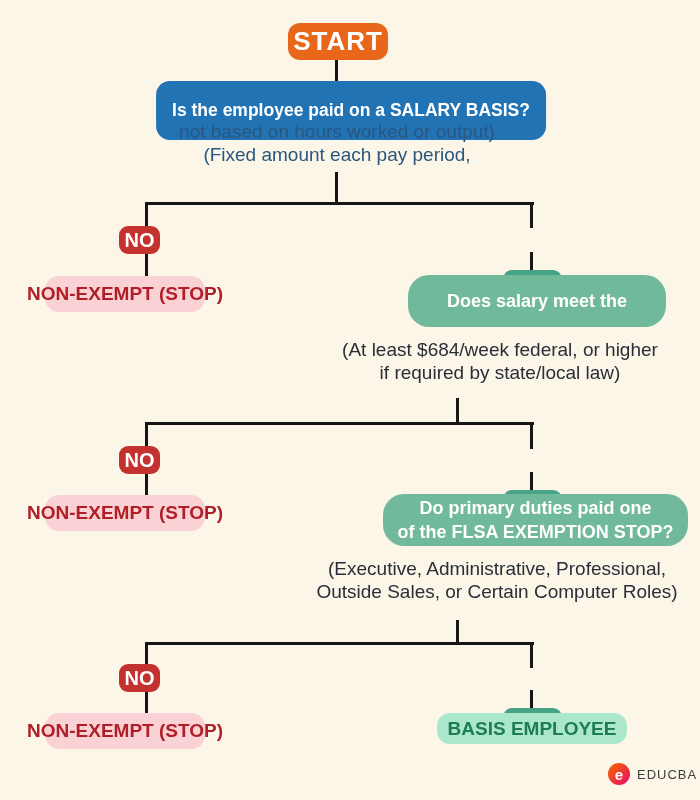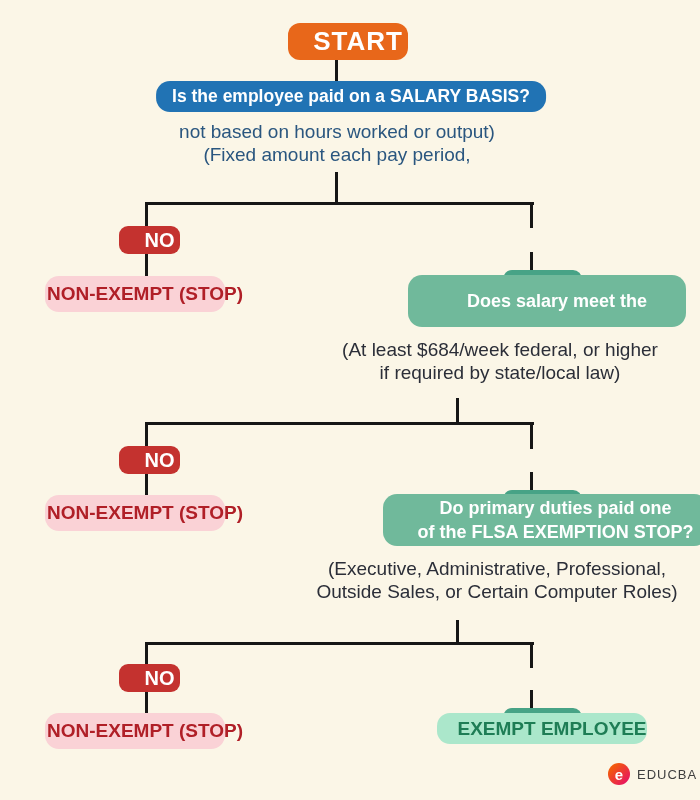--- a/index.html
+++ b/index.html
@@ -3,41 +3,41 @@
 <meta charset="utf-8">
 <style>
   html,body{margin:0;padding:0;background:#fbf6e7;}
   #canvas{
     position:relative;width:700px;height:800px;background:#fbf6e7;
     font-family:"Liberation Sans","DejaVu Sans",sans-serif;overflow:hidden;
   }
   .line{position:absolute;background:#161616;z-index:1;}
   .v{width:3px;} .h{height:3px;}
   .node{position:absolute;display:flex;align-items:center;justify-content:center;
-        z-index:2;text-align:center;white-space:nowrap;padding-left:20px;}
+        z-index:2;text-align:center;white-space:nowrap;}
   .start{
     left:288px;top:23px;width:100px;height:37px;border-radius:12px;
     background:#e8671a;color:#fff;font-weight:bold;font-size:26px;letter-spacing:1px;
   }
   .banner{
-    left:351px;top:81px;height:31px;transform:translateX(-50%);padding:0 16px;
+    left:351px;top:81px;height:31px;transform:translateX(-50%);padding:14px 16px;
     border-radius:14px;background:#2173b4;color:#fff;font-weight:bold;font-size:17.5px;
   }
   .note{position:absolute;width:500px;text-align:center;font-size:19px;line-height:22.5px;z-index:2;}
   .note-blue{color:#2a567f;}
   .note-dark{color:#2b2e38;}
   .badge{width:41px;height:28px;border-radius:9px;color:#fff;font-weight:bold;font-size:20px;}
   .badge-no{background:#c4322f;}
   .badge-yes{width:59px;background:#47a386;margin-top:44px;}
   .stopbox{
     left:45px;width:160px;height:36px;border-radius:14px;background:#fad2d6;
     color:#b01f27;font-weight:bold;font-size:19px;
   }
   .qbox{
-    border-radius:14px;background:#70b99b;color:#fff;font-weight:bold;font-size:18px;
+    border-radius:21px;background:#70b99b;color:#fff;font-weight:bold;font-size:18px;
     line-height:24px;flex-direction:column;white-space:nowrap;
   }
   .exempt{
     left:437px;top:713px;width:190px;height:31px;border-radius:13px;
     background:#abe7cb;color:#1e7d55;font-weight:bold;font-size:19px;
   }
   .brand{position:absolute;left:608px;top:763px;display:flex;align-items:center;gap:7px;z-index:2;}
   .brand-icon{
     width:22px;height:22px;border-radius:50%;
     background:linear-gradient(135deg,#f2590d 20%,#e8175d 85%);
@@ -109,20 +109,20 @@
   <div class="note note-dark" style="left:247px;top:558px;">
     <div>(Executive, Administrative, Professional,</div>
     <div>Outside Sales, or Certain Computer Roles)</div>
   </div>
 
   <div class="node badge badge-no" style="left:119px;top:664px;">NO</div>
   <div class="node badge badge-yes" style="left:503px;top:664px;">YES</div>
 
   <div class="node stopbox" style="top:713px;">NON-EXEMPT (STOP)</div>
 
-  <div class="node exempt">EXEMPT EMPLOYEE</div>
+  <div class="node exempt">BASIS EMPLOYEE</div>
 
   <div class="brand">
     <div class="brand-icon">e</div>
     <div class="brand-text">EDUCBA</div>
   </div>
 
 </div>
 
 </body></html>

